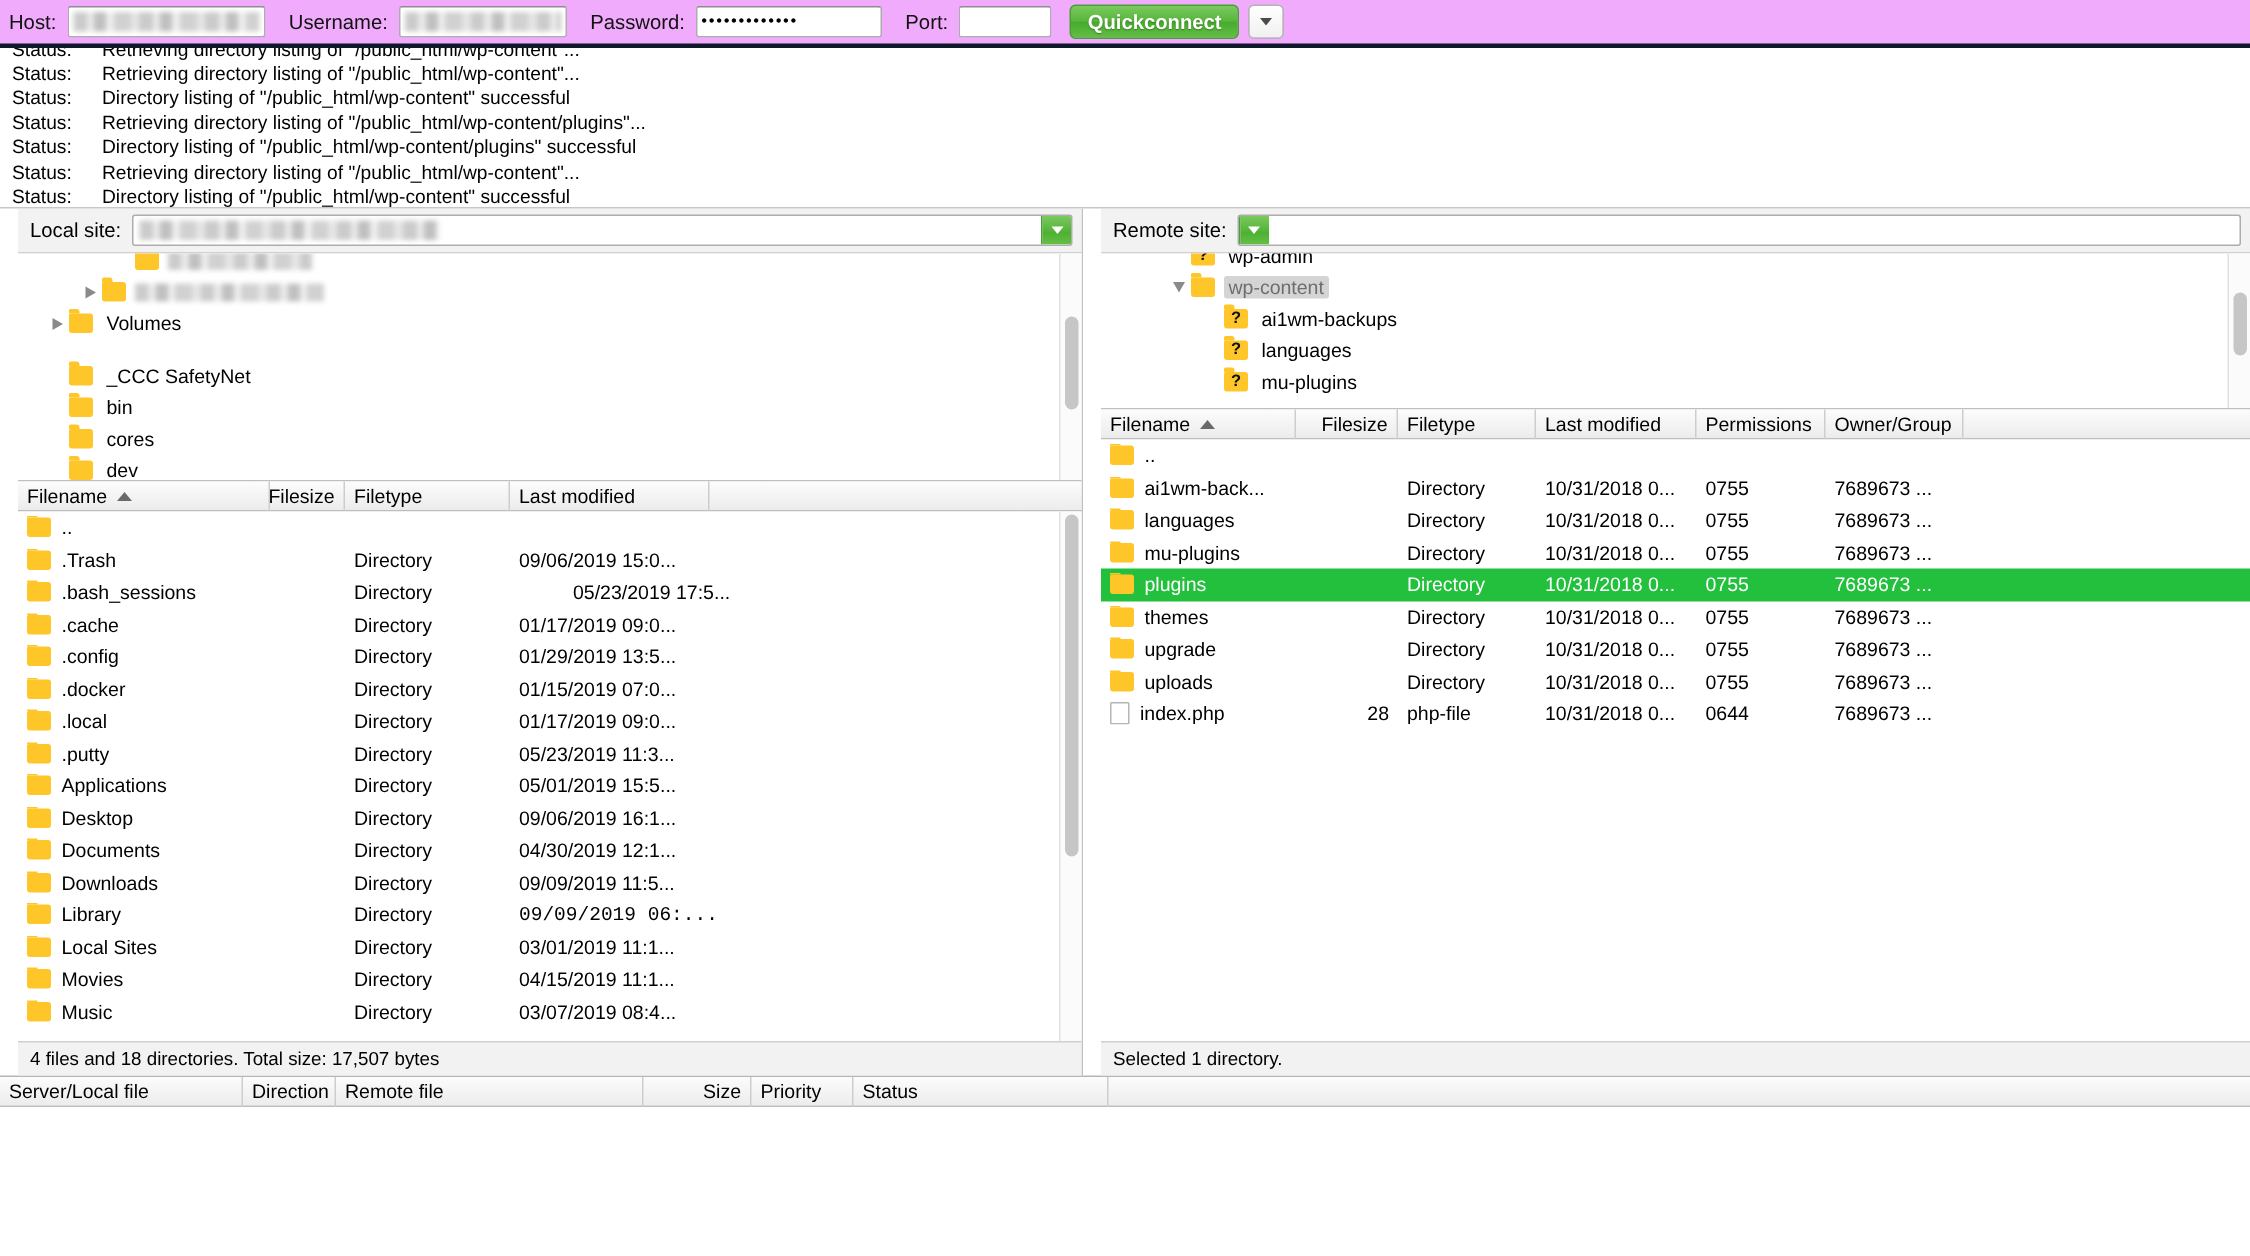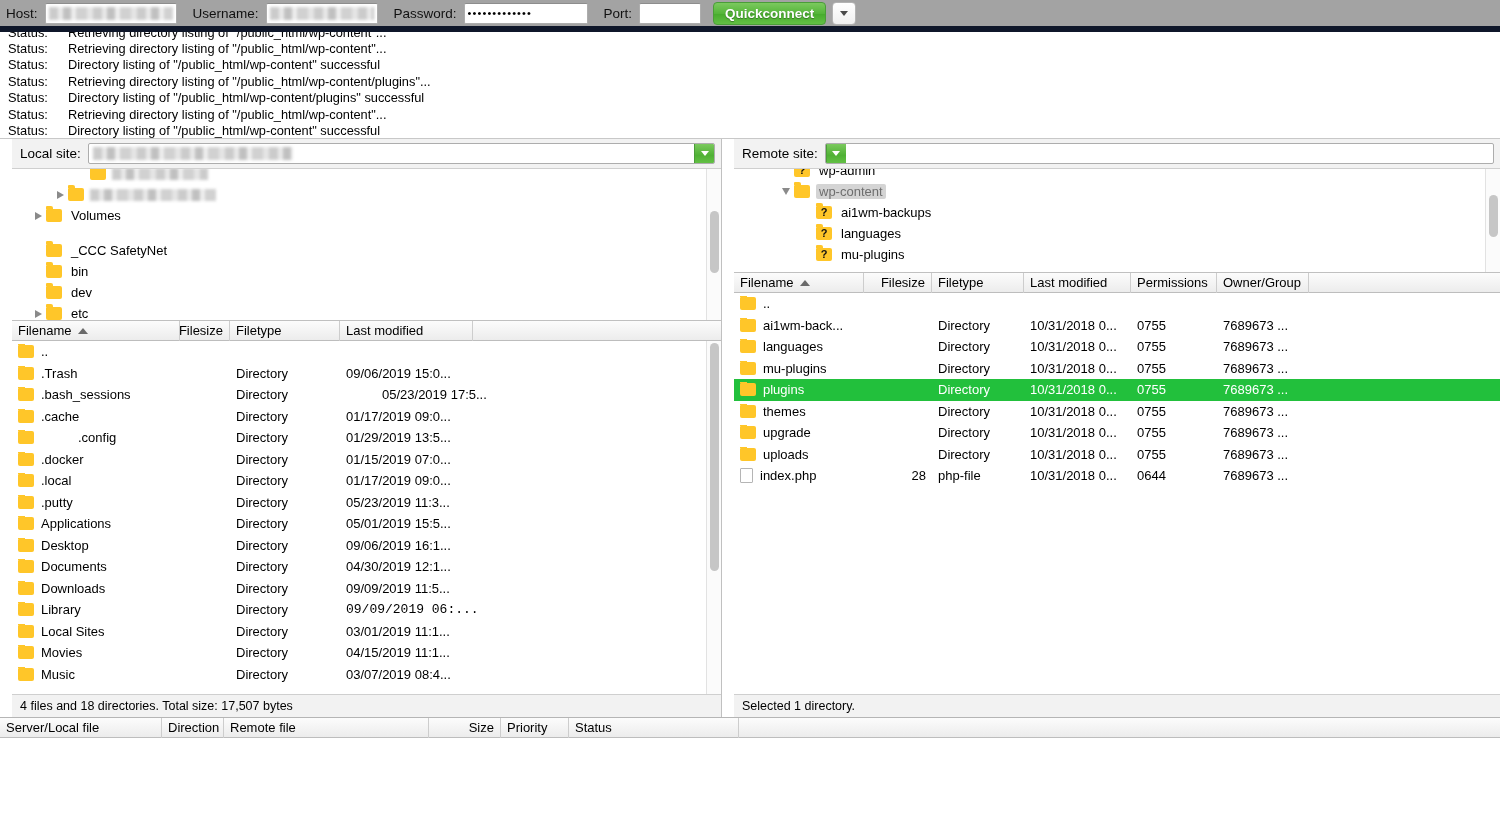--- a/index.html
+++ b/index.html
@@ -8,26 +8,26 @@
     font-family: "Liberation Sans", sans-serif;
     font-size: 13px;
     color: #000;
     background: #ffffff;
     overflow: hidden;
   }
 
   
   .toolbar {
     height: 32px;
-    background: #a3a3a3;
+    background: #f0abfc;
     display: flex;
     align-items: center;
     padding: 0 6px;
     gap: 0;
-    border-bottom: 6px solid #0f172a;
+    border-bottom: 3px solid #0f172a;
   }
   .tb-label {
     font-size: 13.5px;
     color: #111;
     margin-right: 7px;
     white-space: nowrap;
   }
   .tb-field {
     height: 21px;
     border: 1px solid #adadad;
@@ -392,20 +392,25 @@
             <span class="nm">_CCC SafetyNet</span>
           </div>
           <div class="tree-row" style="padding-left: 18px;">
             <span class="tw"></span>
             <span class="folder"></span>
             <span class="nm">bin</span>
           </div>
           <div class="tree-row" style="padding-left: 18px;">
             <span class="tw"></span>
             <span class="folder"></span>
+            <span class="nm">cores</span>
+          </div>
+          <div class="tree-row" style="padding-left: 18px;">
+            <span class="tw"></span>
+            <span class="folder"></span>
             <span class="nm">dev</span>
           </div>
           <div class="tree-row" style="padding-left: 18px;">
             <span class="tw">
               <span class="tri-r"></span>
             </span>
             <span class="folder"></span>
             <span class="nm">etc</span>
           </div>
         </div>
@@ -463,21 +468,21 @@
           <div class="frow">
             <div class="fc name" style="width: 168px; flex: 0 0 168px;">
               <span class="folder"></span>
               <span>.cache</span>
             </div>
             <div class="fc r" style="width: 50px; flex: 0 0 50px;"></div>
             <div class="fc" style="width: 110px; flex: 0 0 110px;">Directory</div>
             <div class="fc" style="width: 160px; flex: 0 0 160px;">01/17/2019 09:0...</div>
           </div>
           <div class="frow">
-            <div class="fc name" style="width: 168px; flex: 0 0 168px; gap: 37px;">
+            <div class="fc name" style="width: 168px; flex: 0 0 168px;">
               <span class="folder"></span>
               <span>.config</span>
             </div>
             <div class="fc r" style="width: 50px; flex: 0 0 50px;"></div>
             <div class="fc" style="width: 110px; flex: 0 0 110px;">Directory</div>
             <div class="fc" style="width: 160px; flex: 0 0 160px;">01/29/2019 13:5...</div>
           </div>
           <div class="frow">
             <div class="fc name" style="width: 168px; flex: 0 0 168px;">
               <span class="folder"></span>

